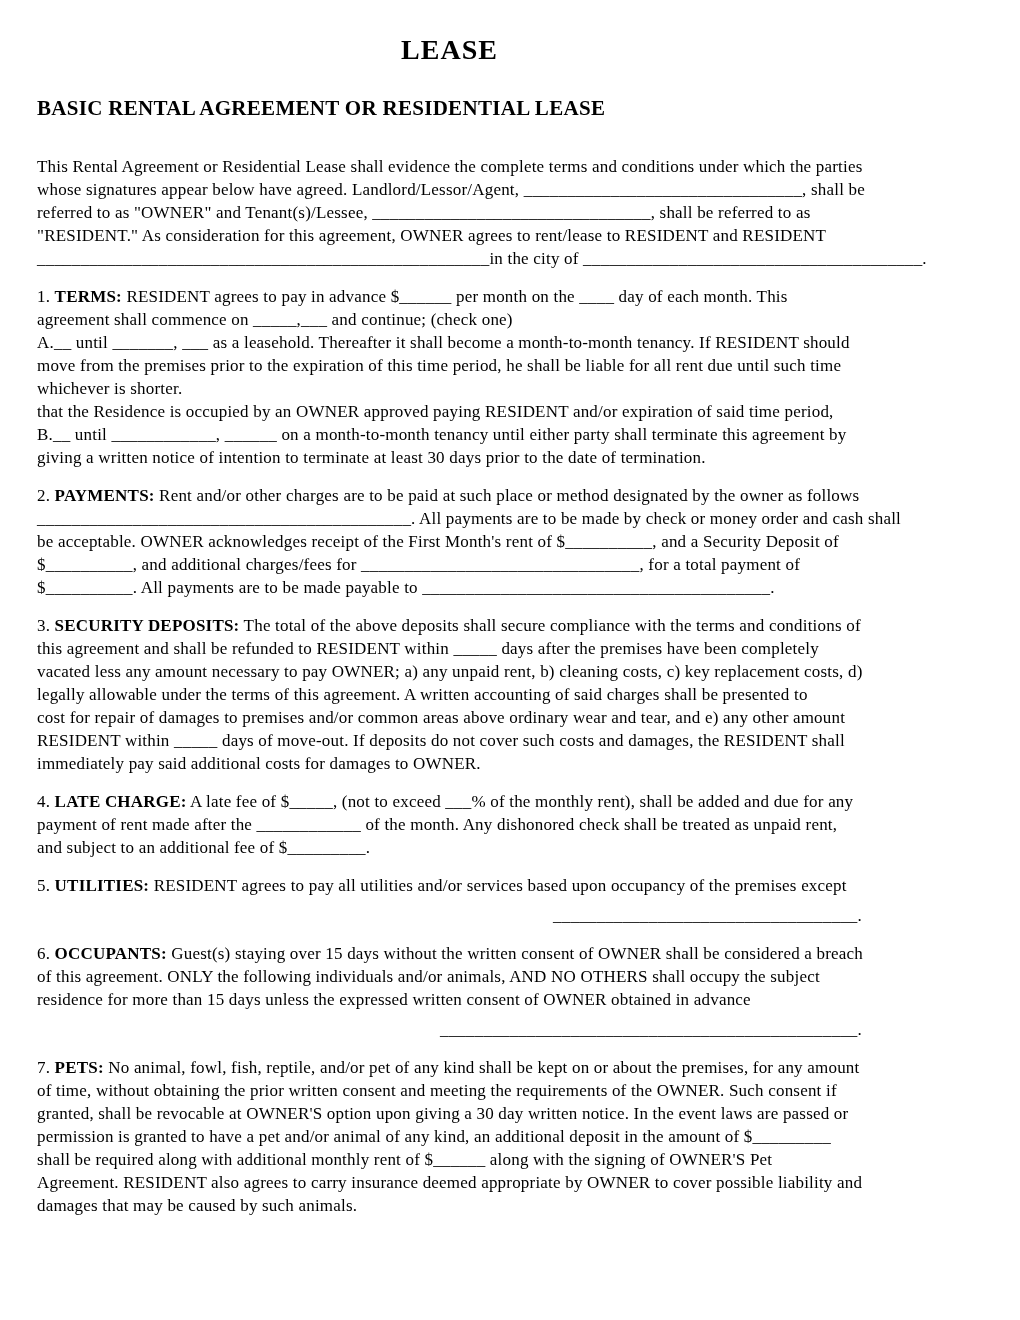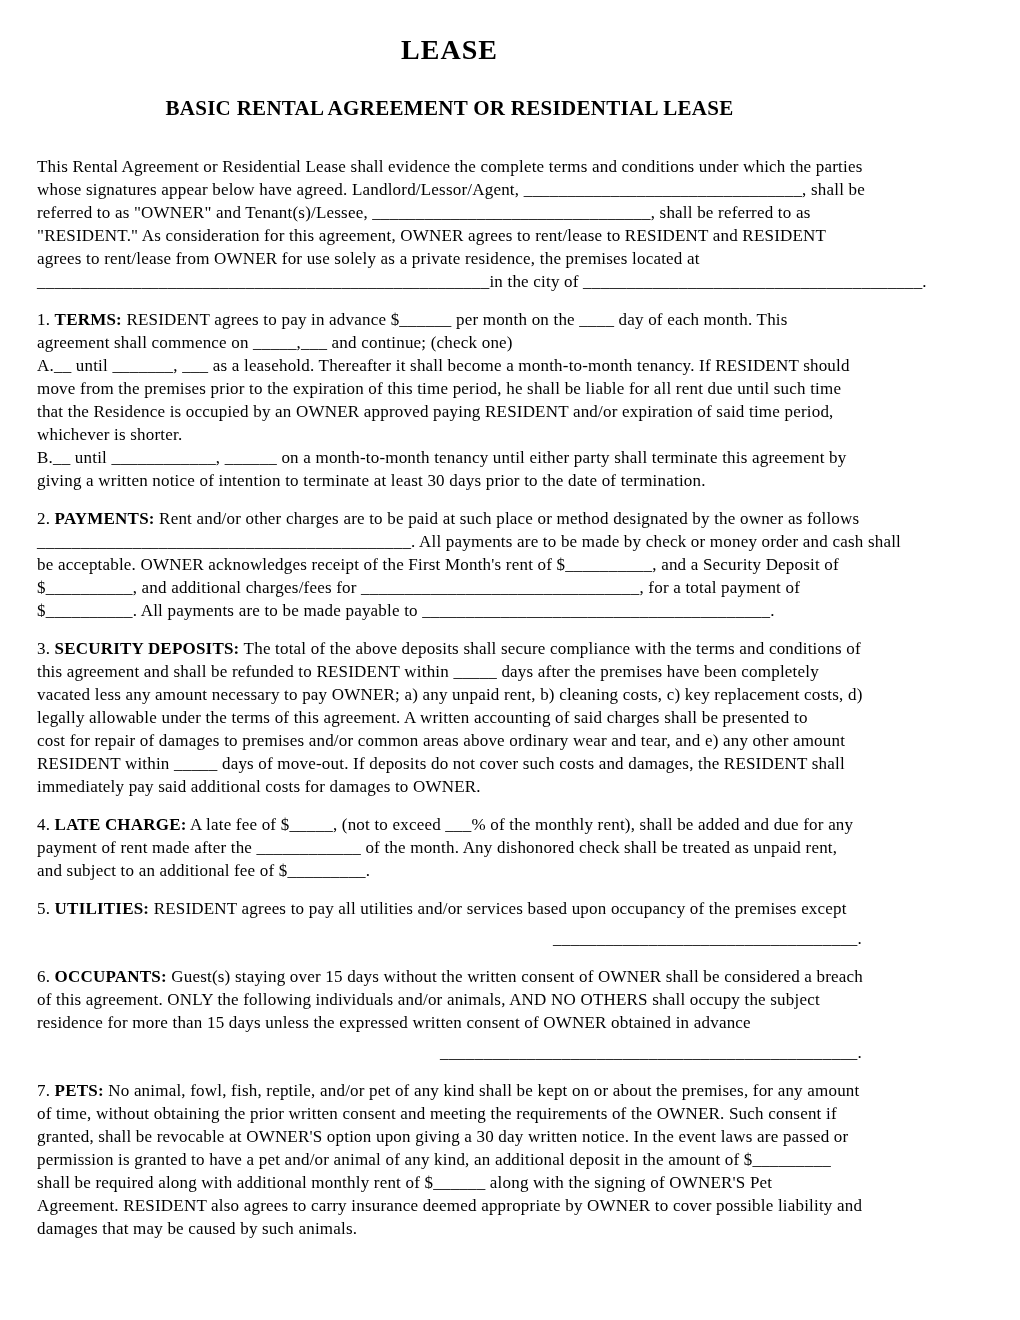--- a/index.html
+++ b/index.html
@@ -23,21 +23,20 @@
   .title {
     font-size: 28px;
     font-weight: bold;
     text-align: center;
     letter-spacing: 1px;
     margin: 8px 0 0 0;
   }
   .subtitle {
     font-size: 21px;
     font-weight: bold;
-    text-align: center;
     letter-spacing: 0.3px;
     margin: 30px 0 0 0;
   }
   .intro {
     margin-top: 34px;
   }
   .section {
     margin-top: 15px;
   }
   .line {
@@ -59,31 +58,30 @@
 <body>
 
 <div class="page">
   <h1 class="title">LEASE</h1>
   <h2 class="subtitle">BASIC RENTAL AGREEMENT OR RESIDENTIAL LEASE</h2>
   <div class="intro">
       <div class="line">This Rental Agreement or Residential Lease shall evidence the complete terms and conditions under which the parties</div>
       <div class="line">whose signatures appear below have agreed. Landlord/Lessor/Agent, ________________________________, shall be</div>
       <div class="line">referred to as "OWNER" and Tenant(s)/Lessee, ________________________________, shall be referred to as</div>
       <div class="line">"RESIDENT." As consideration for this agreement, OWNER agrees to rent/lease to RESIDENT and RESIDENT</div>
-      <div class="line">agrees to rent/lease from OWNER for use solely as a private residence, the premises located at</div>
       <div class="line">____________________________________________________in the city of _______________________________________.</div>
     </div>
   <div>
       <section class="section">
         <div class="line"><span>1.</span> <b>TERMS:</b> <span>RESIDENT agrees to pay in advance $______ per month on the ____ day of each month. This</span></div>
         <div class="line">agreement shall commence on _____,___ and continue; (check one)</div>
         <div class="line">A.__ until _______, ___ as a leasehold. Thereafter it shall become a month-to-month tenancy. If RESIDENT should</div>
         <div class="line">move from the premises prior to the expiration of this time period, he shall be liable for all rent due until such time</div>
+        <div class="line">whichever is shorter.</div>
         <div class="line">that the Residence is occupied by an OWNER approved paying RESIDENT and/or expiration of said time period,</div>
-        <div class="line">whichever is shorter.</div>
         <div class="line">B.__ until ____________, ______ on a month-to-month tenancy until either party shall terminate this agreement by</div>
         <div class="line">giving a written notice of intention to terminate at least 30 days prior to the date of termination.</div>
       </section>
       <section class="section">
         <div class="line"><span>2.</span> <b>PAYMENTS:</b> <span>Rent and/or other charges are to be paid at such place or method designated by the owner as follows</span></div>
         <div class="line">___________________________________________. All payments are to be made by check or money order and cash shall</div>
         <div class="line">be acceptable. OWNER acknowledges receipt of the First Month's rent of $__________, and a Security Deposit of</div>
         <div class="line">$__________, and additional charges/fees for ________________________________, for a total payment of</div>
         <div class="line">$__________. All payments are to be made payable to ________________________________________.</div>
       </section>

